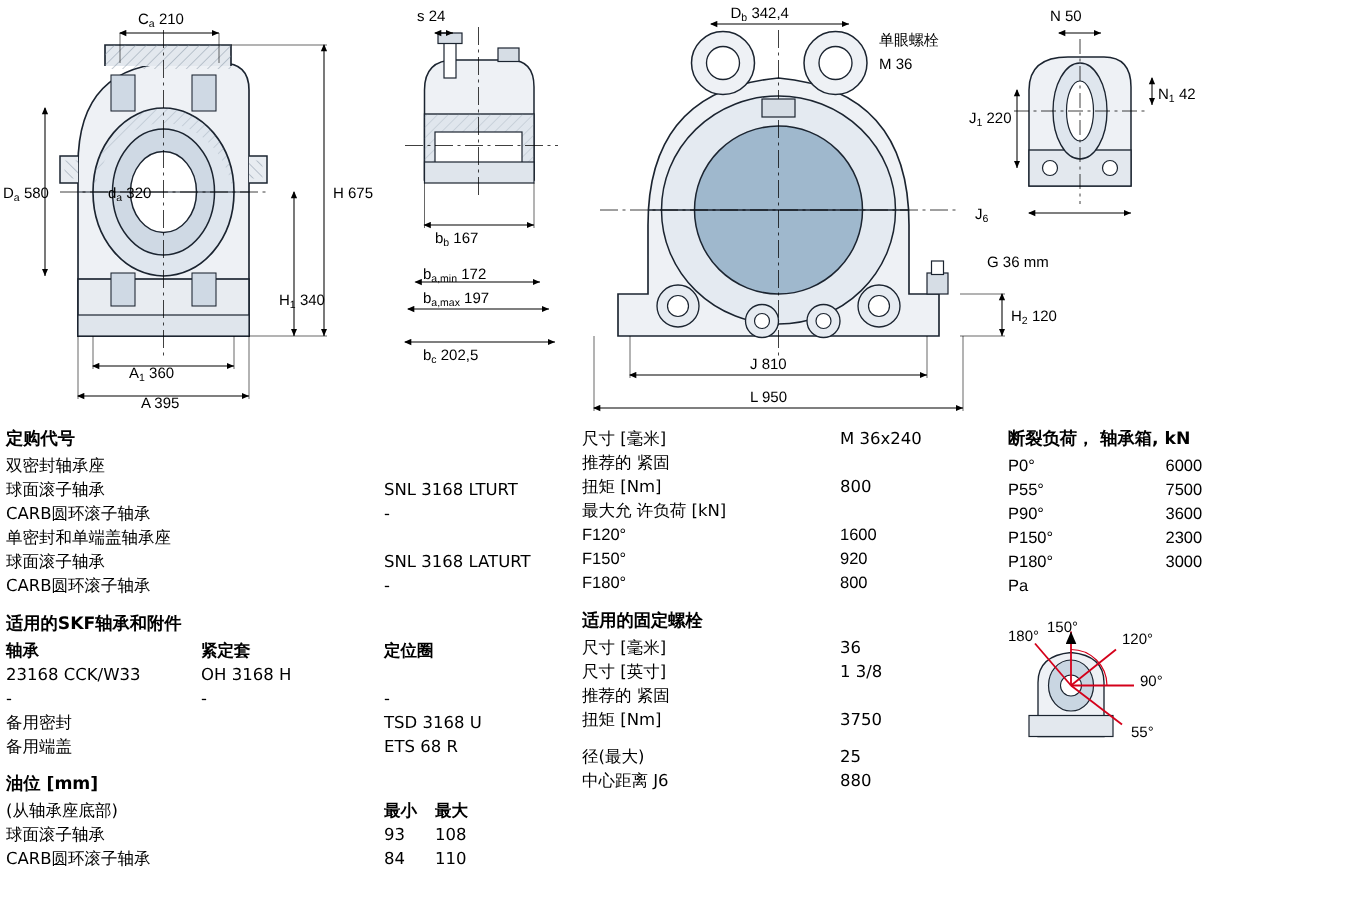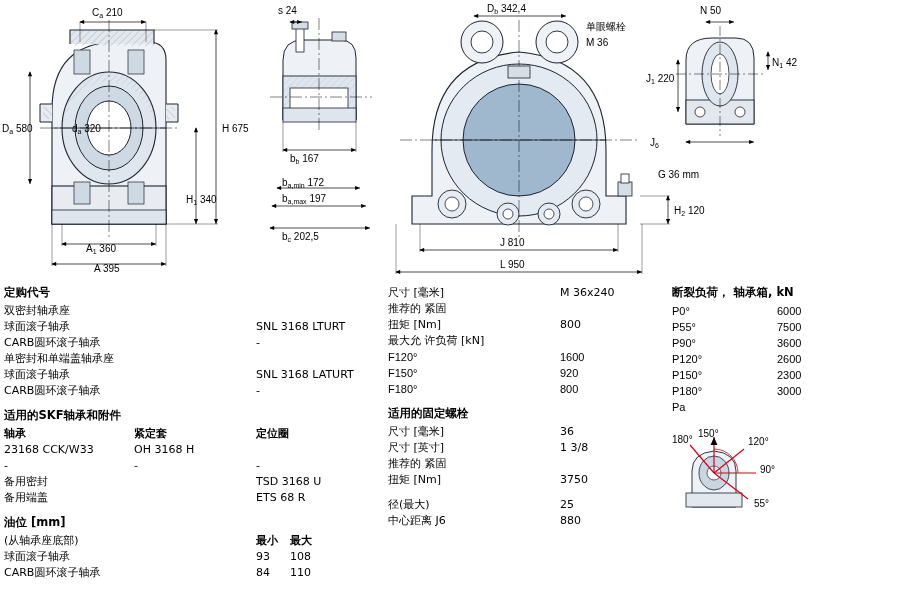--- a/index.html
+++ b/index.html
@@ -402,24 +402,20 @@
       </div>
       <div class="row">
         <span class="lbl">P55°</span>
         <span class="val c3v">7500</span>
       </div>
       <div class="row">
         <span class="lbl">P90°</span>
         <span class="val c3v">3600</span>
       </div>
       <div class="row">
-        <span class="lbl">P120°</span>
-        <span class="val c3v">2600</span>
-      </div>
-      <div class="row">
         <span class="lbl">P150°</span>
         <span class="val c3v">2300</span>
       </div>
       <div class="row">
         <span class="lbl">P180°</span>
         <span class="val c3v">3000</span>
       </div>
       <div class="row">
         <span class="lbl">Pa</span>
         <span class="val c3v"></span>

